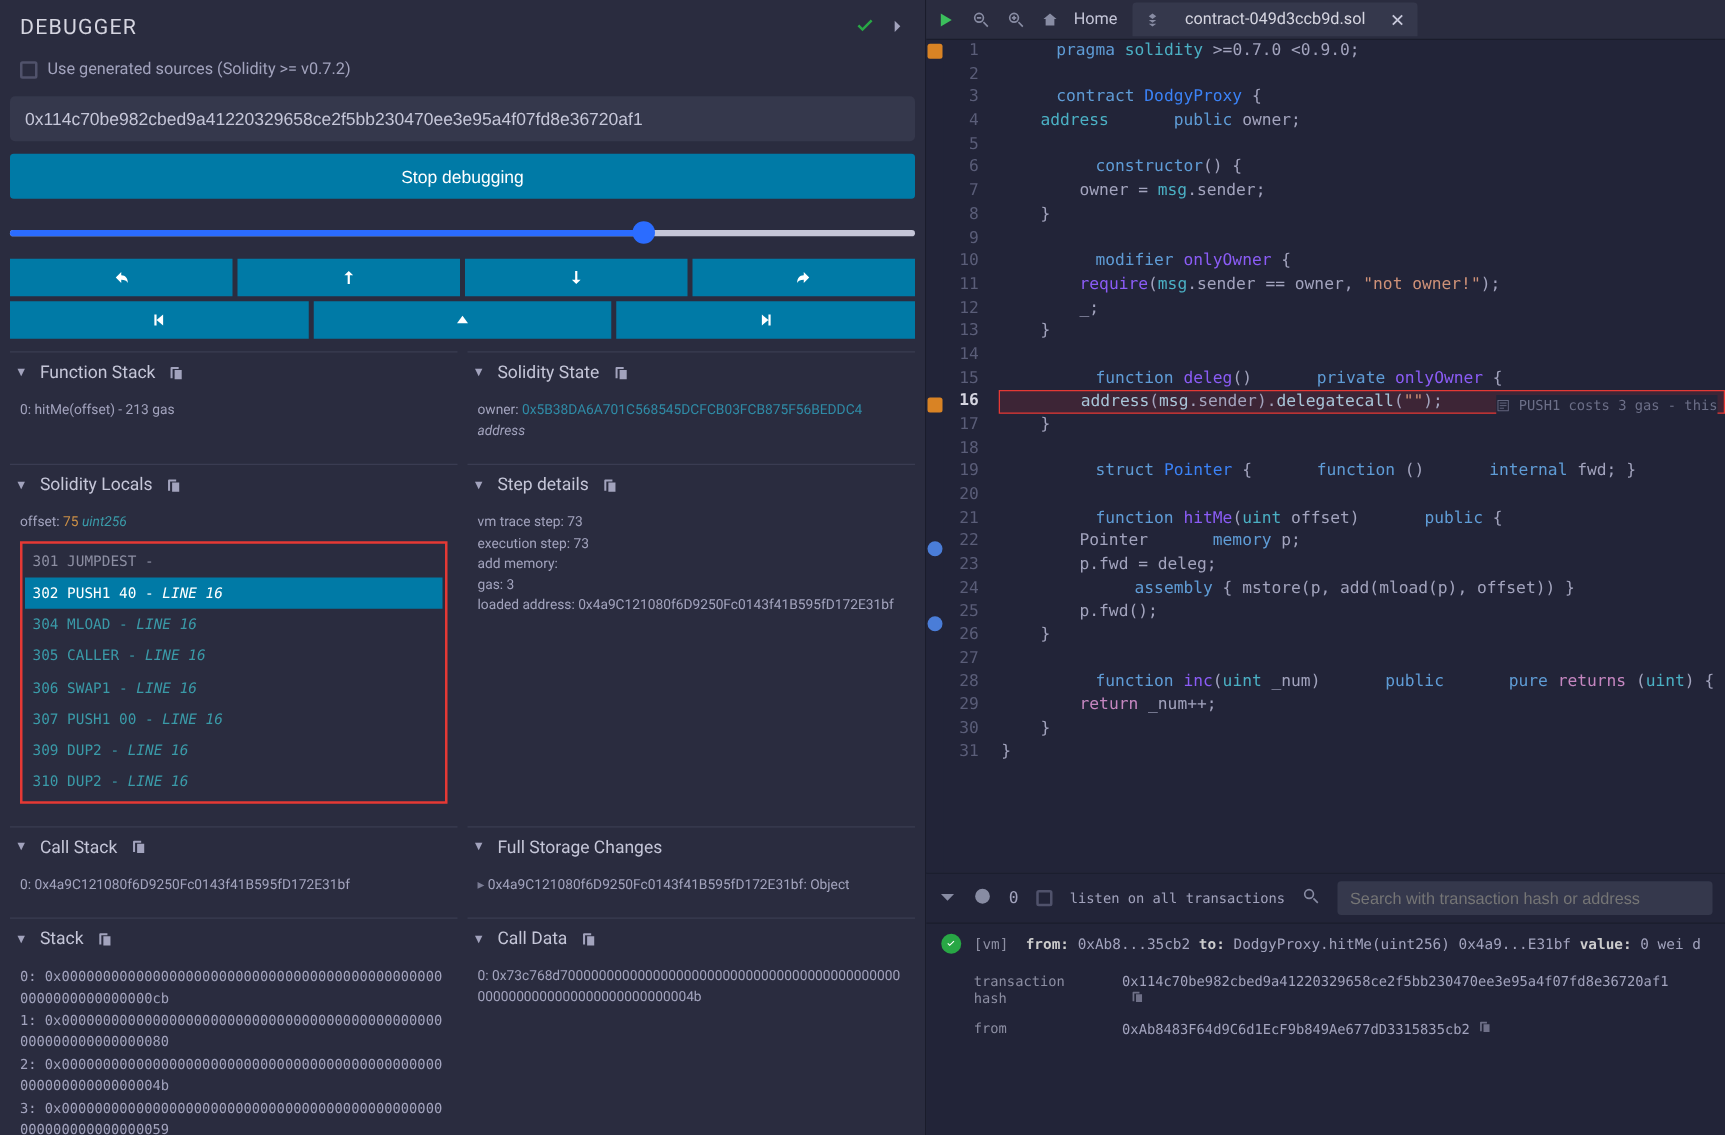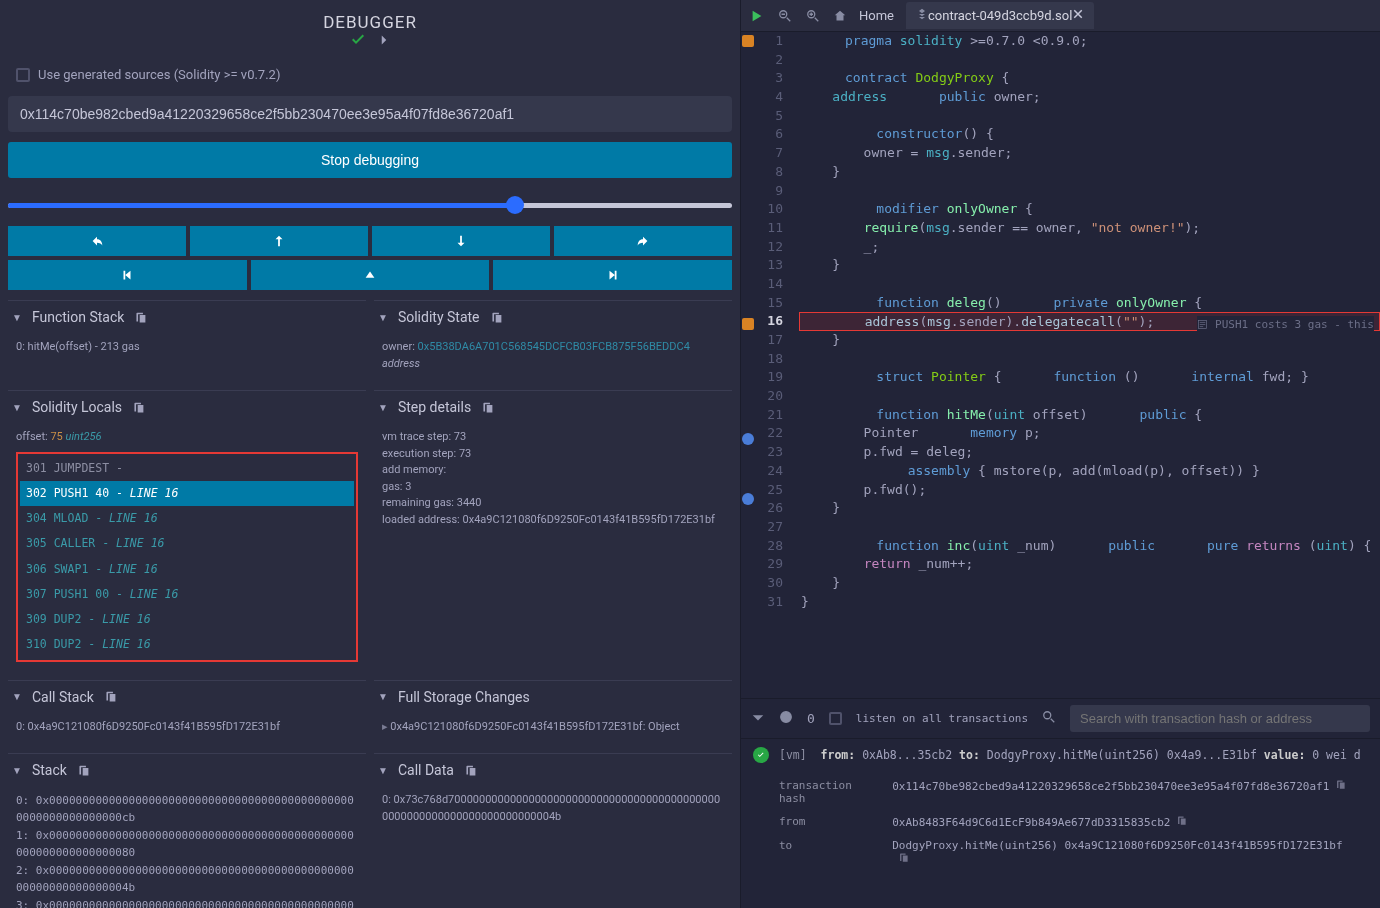--- a/index.html
+++ b/index.html
@@ -26,21 +26,20 @@
   display: flex;
   flex-direction: column;
   border-left: 1px solid #1a1c2b;
 }
 .header-row {
   display: flex;
   align-items: center;
   justify-content: space-between;
   padding: 4px 8px;
   margin-bottom: 8px;
-  flex-direction: column;
 }
 .debugger-title {
   color: #d5d5e0;
   font-size: 17px;
   letter-spacing: 1px;
 }
 .header-icons svg { fill: #a2a3bd; }
 .check-icon { fill: #28a745 !important; }
 .checkbox-row {
   display: flex;
@@ -169,21 +168,22 @@
   border-bottom: 1px solid #1a1c2b;
   gap: 12px;
   padding: 0 8px;
 }
 .editor-tabs .ico { width: 16px; height: 16px; display: flex; align-items: center; justify-content: center; }
 .run-icon svg { fill: #3bbf5c; }
 .grey-icon svg { fill: #888ca3; }
 .home-group { display: flex; align-items: center; gap: 12px; color: #c5c6d8; font-size: 13px; cursor: pointer; }
 .file-tab {
   display: flex;
-  gap: 0;
+  align-items: center;
+  gap: 20px;
   padding: 6px 10px;
   background: #35384c;
   color: #d5d5e0;
   font-size: 13px;
   border-radius: 3px 3px 0 0;
 }
 .file-tab .close { cursor: pointer; width: 12px; height: 12px; }
 .editor-area {
   flex: 1;
   display: flex;
@@ -209,24 +209,24 @@
   color: #5a5d78;
   user-select: none;
 }
 .gutter .gl { height: 18.7px; }
 .gutter .gl.hl { color: #d5d5e0; font-weight: bold; }
 .code-lines { flex: 1; padding-left: 6px; white-space: pre; }
 .code-lines .cl { height: 18.7px; }
 .cl.hl { background: rgba(220, 50, 50, 0.15); border: 1px solid #e53935; margin-left: -2px; padding-left: 2px; box-sizing: border-box; }
 .tk-kw { color: #5f9cd6; margin-left: 44px; }
 .tk-kw2 { color: #4bb0c4; }
-.tk-fn { color: #86efac; }
+.tk-fn { color: #8b5cf6; }
 .tk-str { color: #ce9178; }
 .tk-id { color: #9cdcfe; }
-.tk-type { color: #84cc16; }
+.tk-type { color: #3b82f6; }
 .tk-ret { color: #c586c0; }
 .cl.hl .tk-kw, .cl.hl .tk-id, .cl.hl .tk-fn { color: #a8c5d8; }
 .hint-note { position: absolute; right: 6px; top: calc(18.7px * 15 + 3px); font-size: 11px; color: #6c6f88; background: #222438; }
 
 .terminal {
   height: 210px;
   background: #222438;
   border-top: 1px solid #1a1c2b;
   font-family: monospace;
   font-size: 11.5px;
@@ -391,21 +391,20 @@
         <span class="title">Step details</span>
         <span class="copy-icon"><svg viewBox="0 0 16 16">
               <path d="M4 2h7v2H5v9H3V3a1 1 0 011-1zm3 3h7v9H7V5z"></path>
             </svg></span>
       </div>
       <div class="panel-body">
         <div>vm trace step: <span>73</span></div>
         <div>execution step: <span>73</span></div>
         <div>add memory: <span></span></div>
         <div>gas: <span>3</span></div>
-        <div>remaining gas: <span>3440</span></div>
         <div>loaded address: <span>0x4a9C121080f6D9250Fc0143f41B595fD172E31bf</span></div>
       </div>
     </div>
 
     <div class="panel">
       <div class="panel-header">
         <span class="caret">▼</span>
         <span class="title">Call Stack</span>
         <span class="copy-icon"><svg viewBox="0 0 16 16">
               <path d="M4 2h7v2H5v9H3V3a1 1 0 011-1zm3 3h7v9H7V5z"></path>
@@ -616,23 +615,17 @@
               <td class="v"><span>0x114c70be982cbed9a41220329658ce2f5bb230470ee3e95a4f07fd8e36720af1</span><span class="small-copy"><svg viewBox="0 0 16 16">
                     <path d="M4 2h7v2H5v9H3V3a1 1 0 011-1zm3 3h7v9H7V5z"></path>
                   </svg></span></td>
             </tr>
         <tr>
               <td>from</td>
               <td class="v"><span>0xAb8483F64d9C6d1EcF9b849Ae677dD3315835cb2</span><span class="small-copy"><svg viewBox="0 0 16 16">
                     <path d="M4 2h7v2H5v9H3V3a1 1 0 011-1zm3 3h7v9H7V5z"></path>
                   </svg></span></td>
             </tr>
-        <tr>
-              <td>to</td>
-              <td class="v"><span>DodgyProxy.hitMe(uint256) 0x4a9C121080f6D9250Fc0143f41B595fD172E31bf</span><span class="small-copy"><svg viewBox="0 0 16 16">
-                    <path d="M4 2h7v2H5v9H3V3a1 1 0 011-1zm3 3h7v9H7V5z"></path>
-                  </svg></span></td>
-            </tr>
       </tbody>
         </table>
     </div>
   </div>
 </div>
 
 </body></html>

